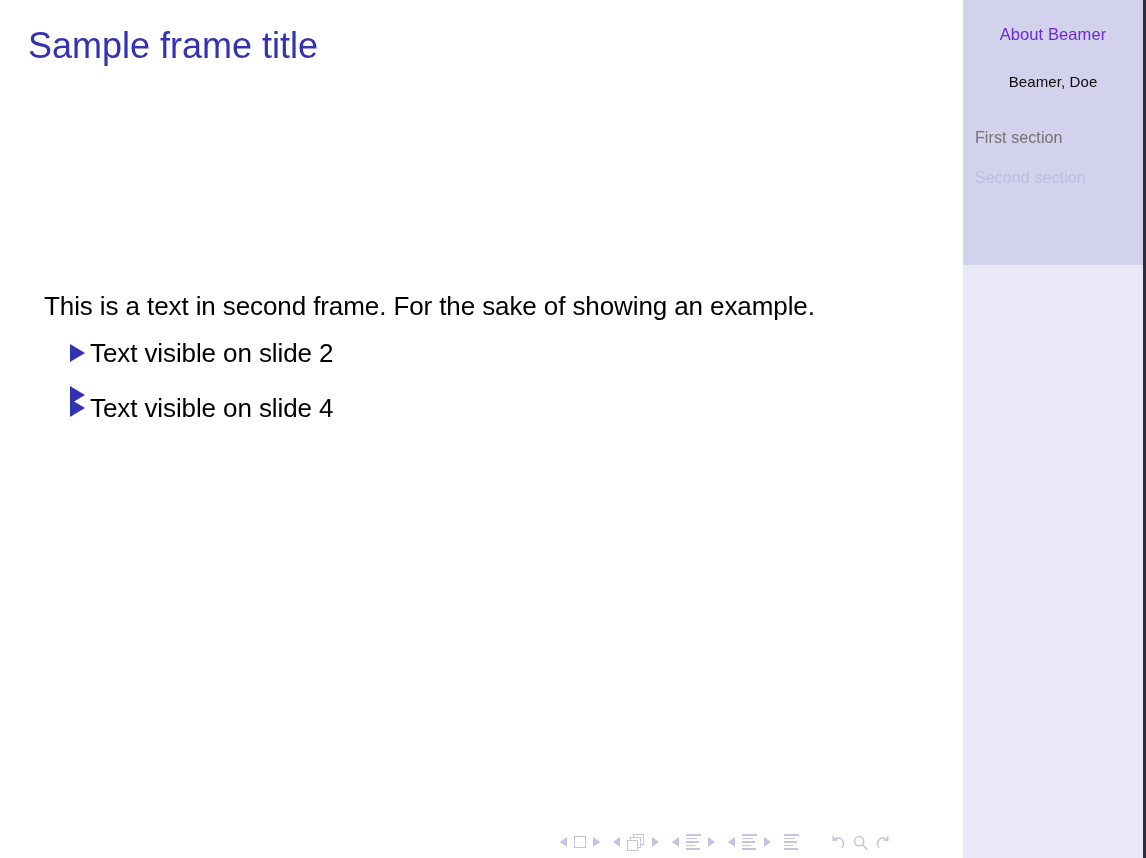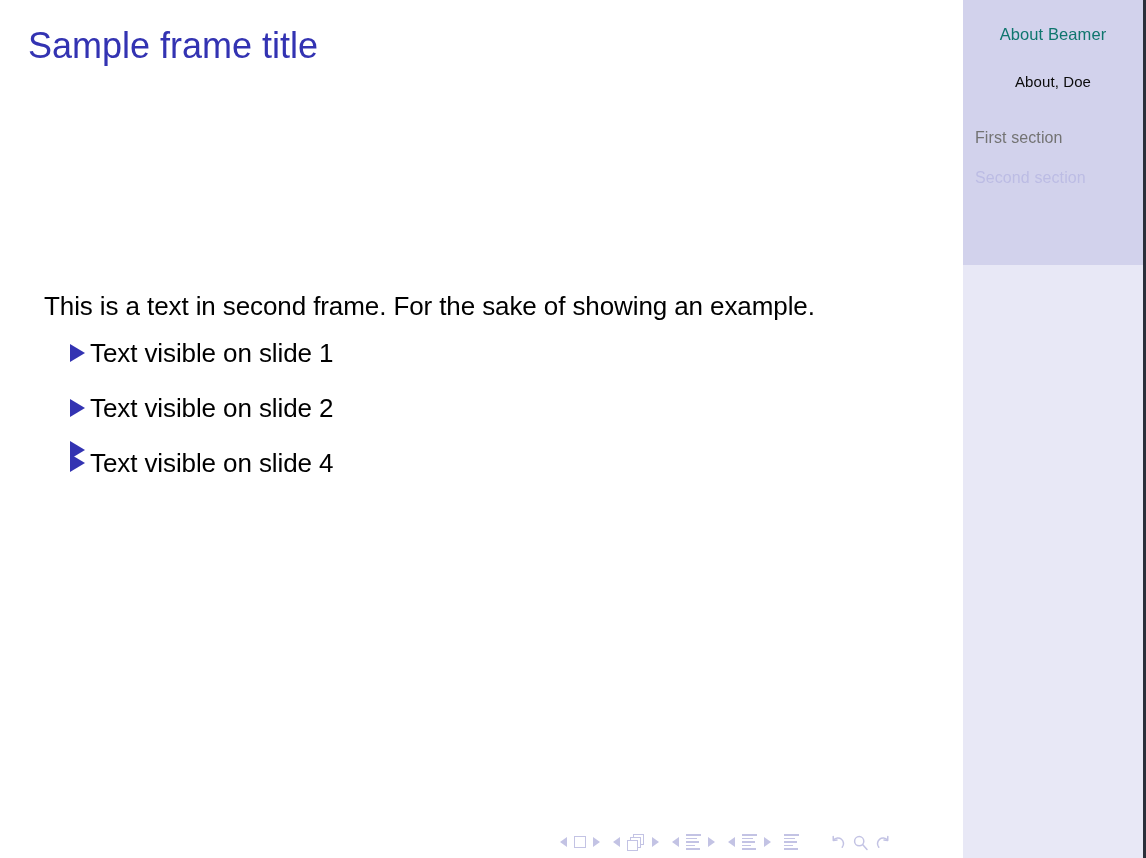--- a/index.html
+++ b/index.html
@@ -65,21 +65,21 @@
     height: 858px;
   }
 
   .sb-title {
     position: absolute;
     top: 25px;
     left: 0;
     width: 180px;
     text-align: center;
     font-size: 16.5px;
-    color: #0f766e;
+    color: #6d28d9;
     letter-spacing: 0.1px;
   }
   .sb-author {
     position: absolute;
     top: 73px;
     left: 0;
     width: 180px;
     text-align: center;
     font-size: 15px;
     color: #0b0b0b;
@@ -239,24 +239,20 @@
 
 <div id="slide">
 
   <div class="frame-title">Sample frame title</div>
 
   <div class="body-area">
 
     <p class="para">This is a text in second frame. For the sake of showing an example.</p>
 
     <ul class="itemize">
-      <li class="item">
-        <span class="item-bullet"></span>
-        <span>Text visible on slide 1</span>
-      </li>
       <li class="item">
         <span class="item-bullet"></span>
         <span>Text visible on slide 2</span>
       </li>
       <li class="item">
         <span class="item-bullet"></span>
       </li>
       <li class="item">
         <span class="item-bullet"></span>
         <span>Text visible on slide 4</span>
@@ -336,21 +332,21 @@
     </div>
   </div>
 
   <div class="sidebar">
     <div class="sidebar-band-top"></div>
     <div class="sidebar-band-bottom"></div>
 
     <div class="sidebar-inner">
       <div class="sb-title">About Beamer</div>
 
-      <div class="sb-author">About, Doe</div>
+      <div class="sb-author">Beamer, Doe</div>
 
       <div class="sb-sections">
         <div class="sb-section active">First section</div>
         <div class="sb-section inactive">Second section</div>
       </div>
     </div>
   </div>
 
   <div class="right-edge"></div>
 </div>

